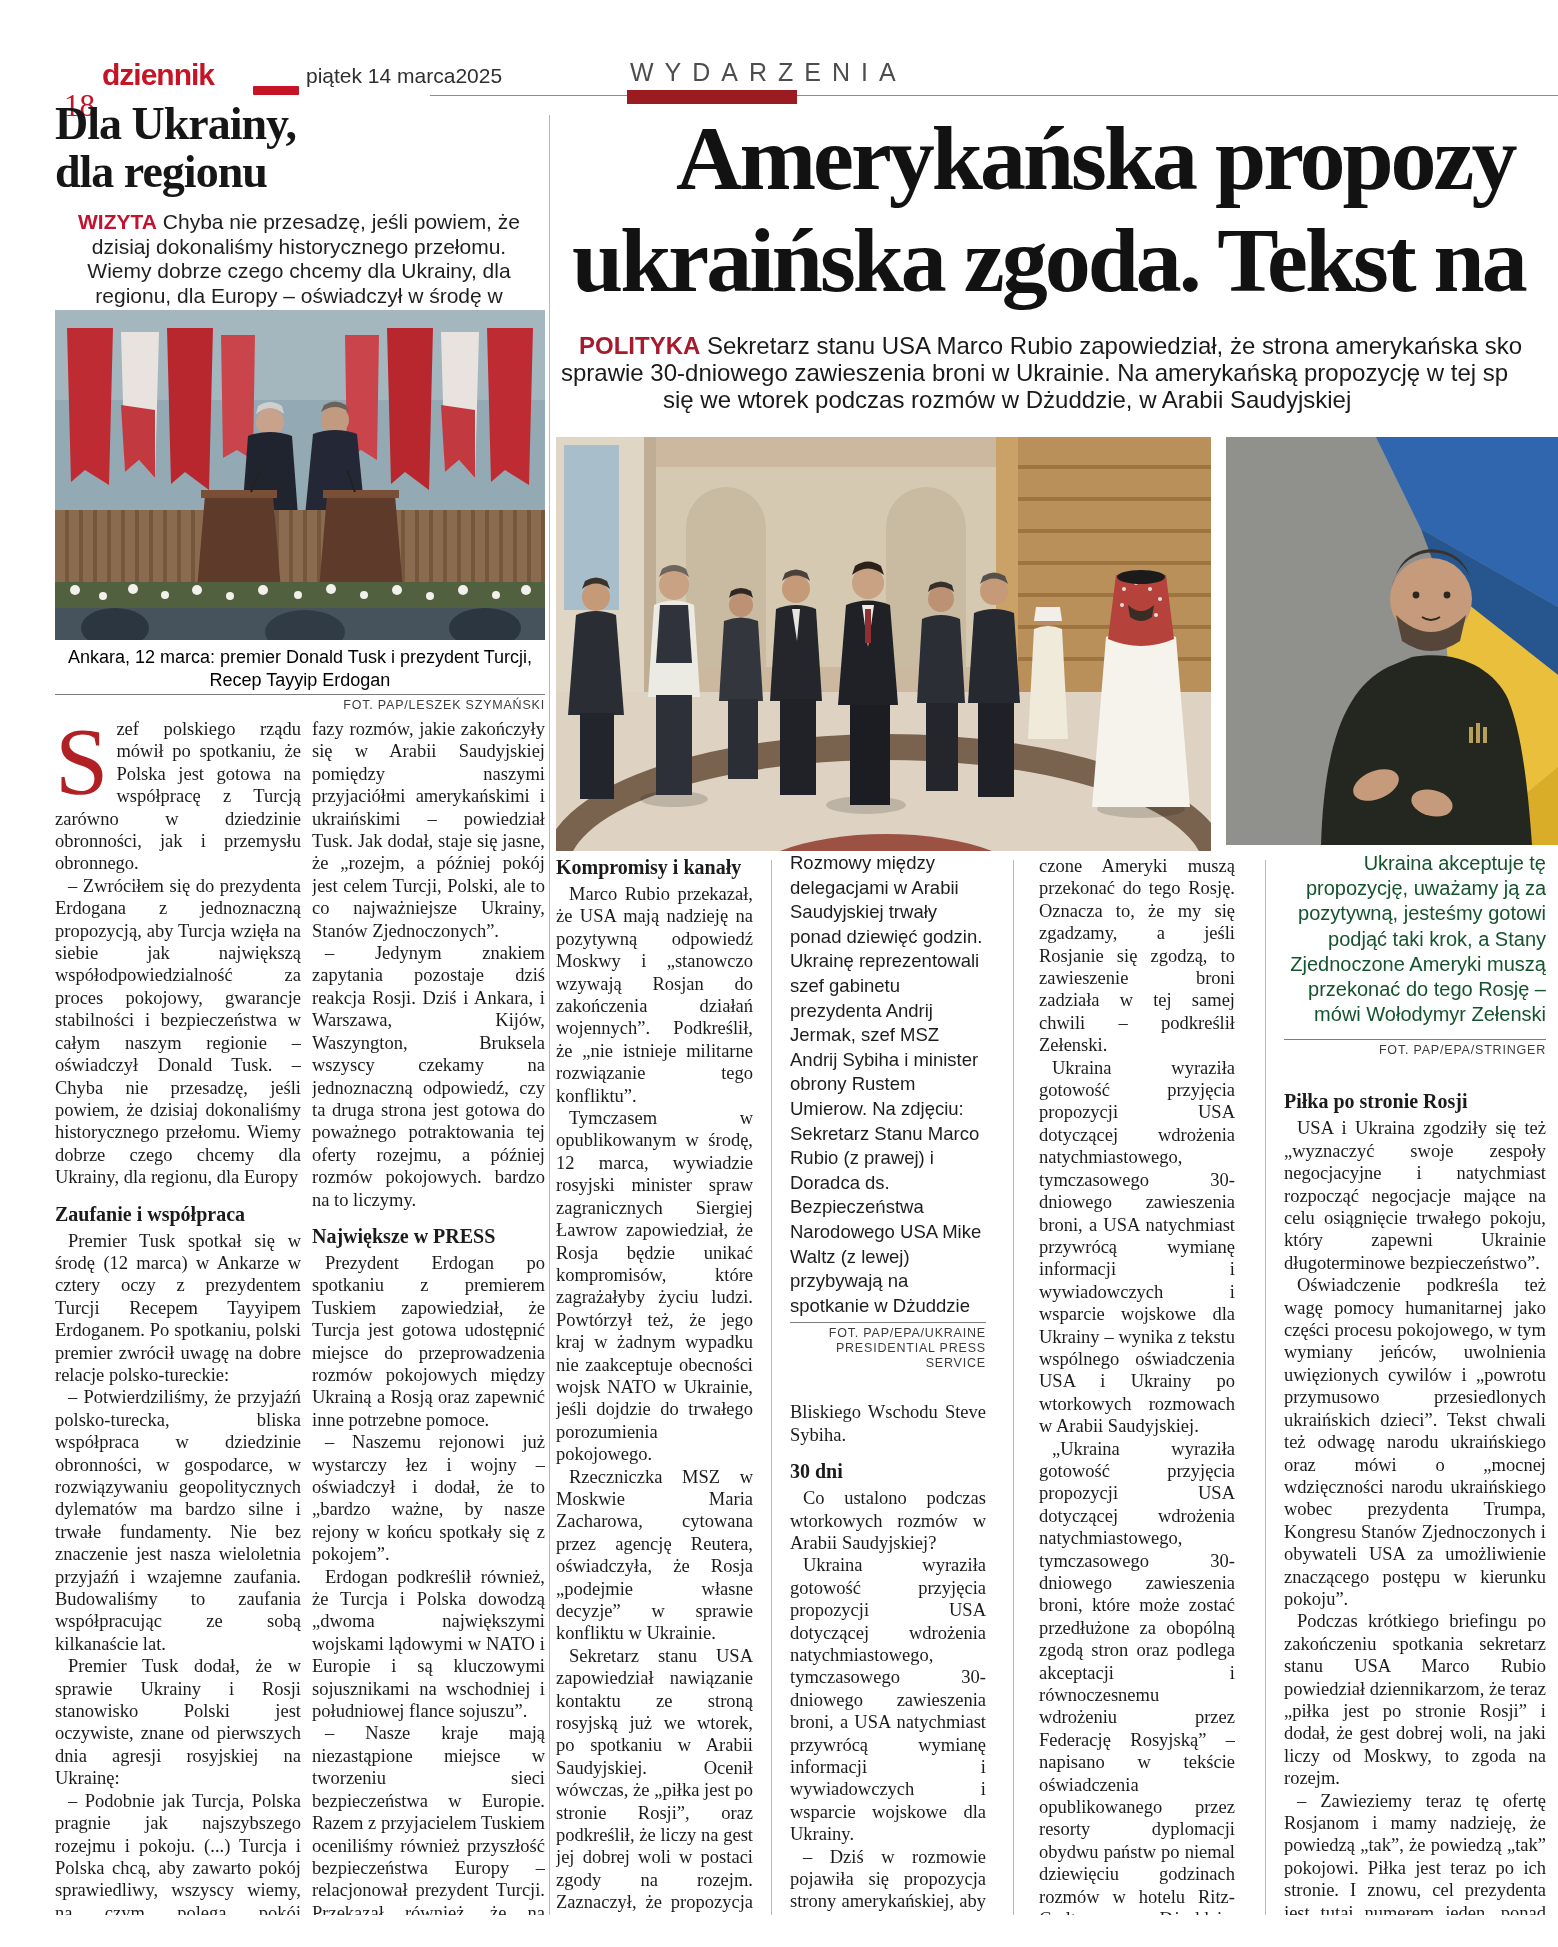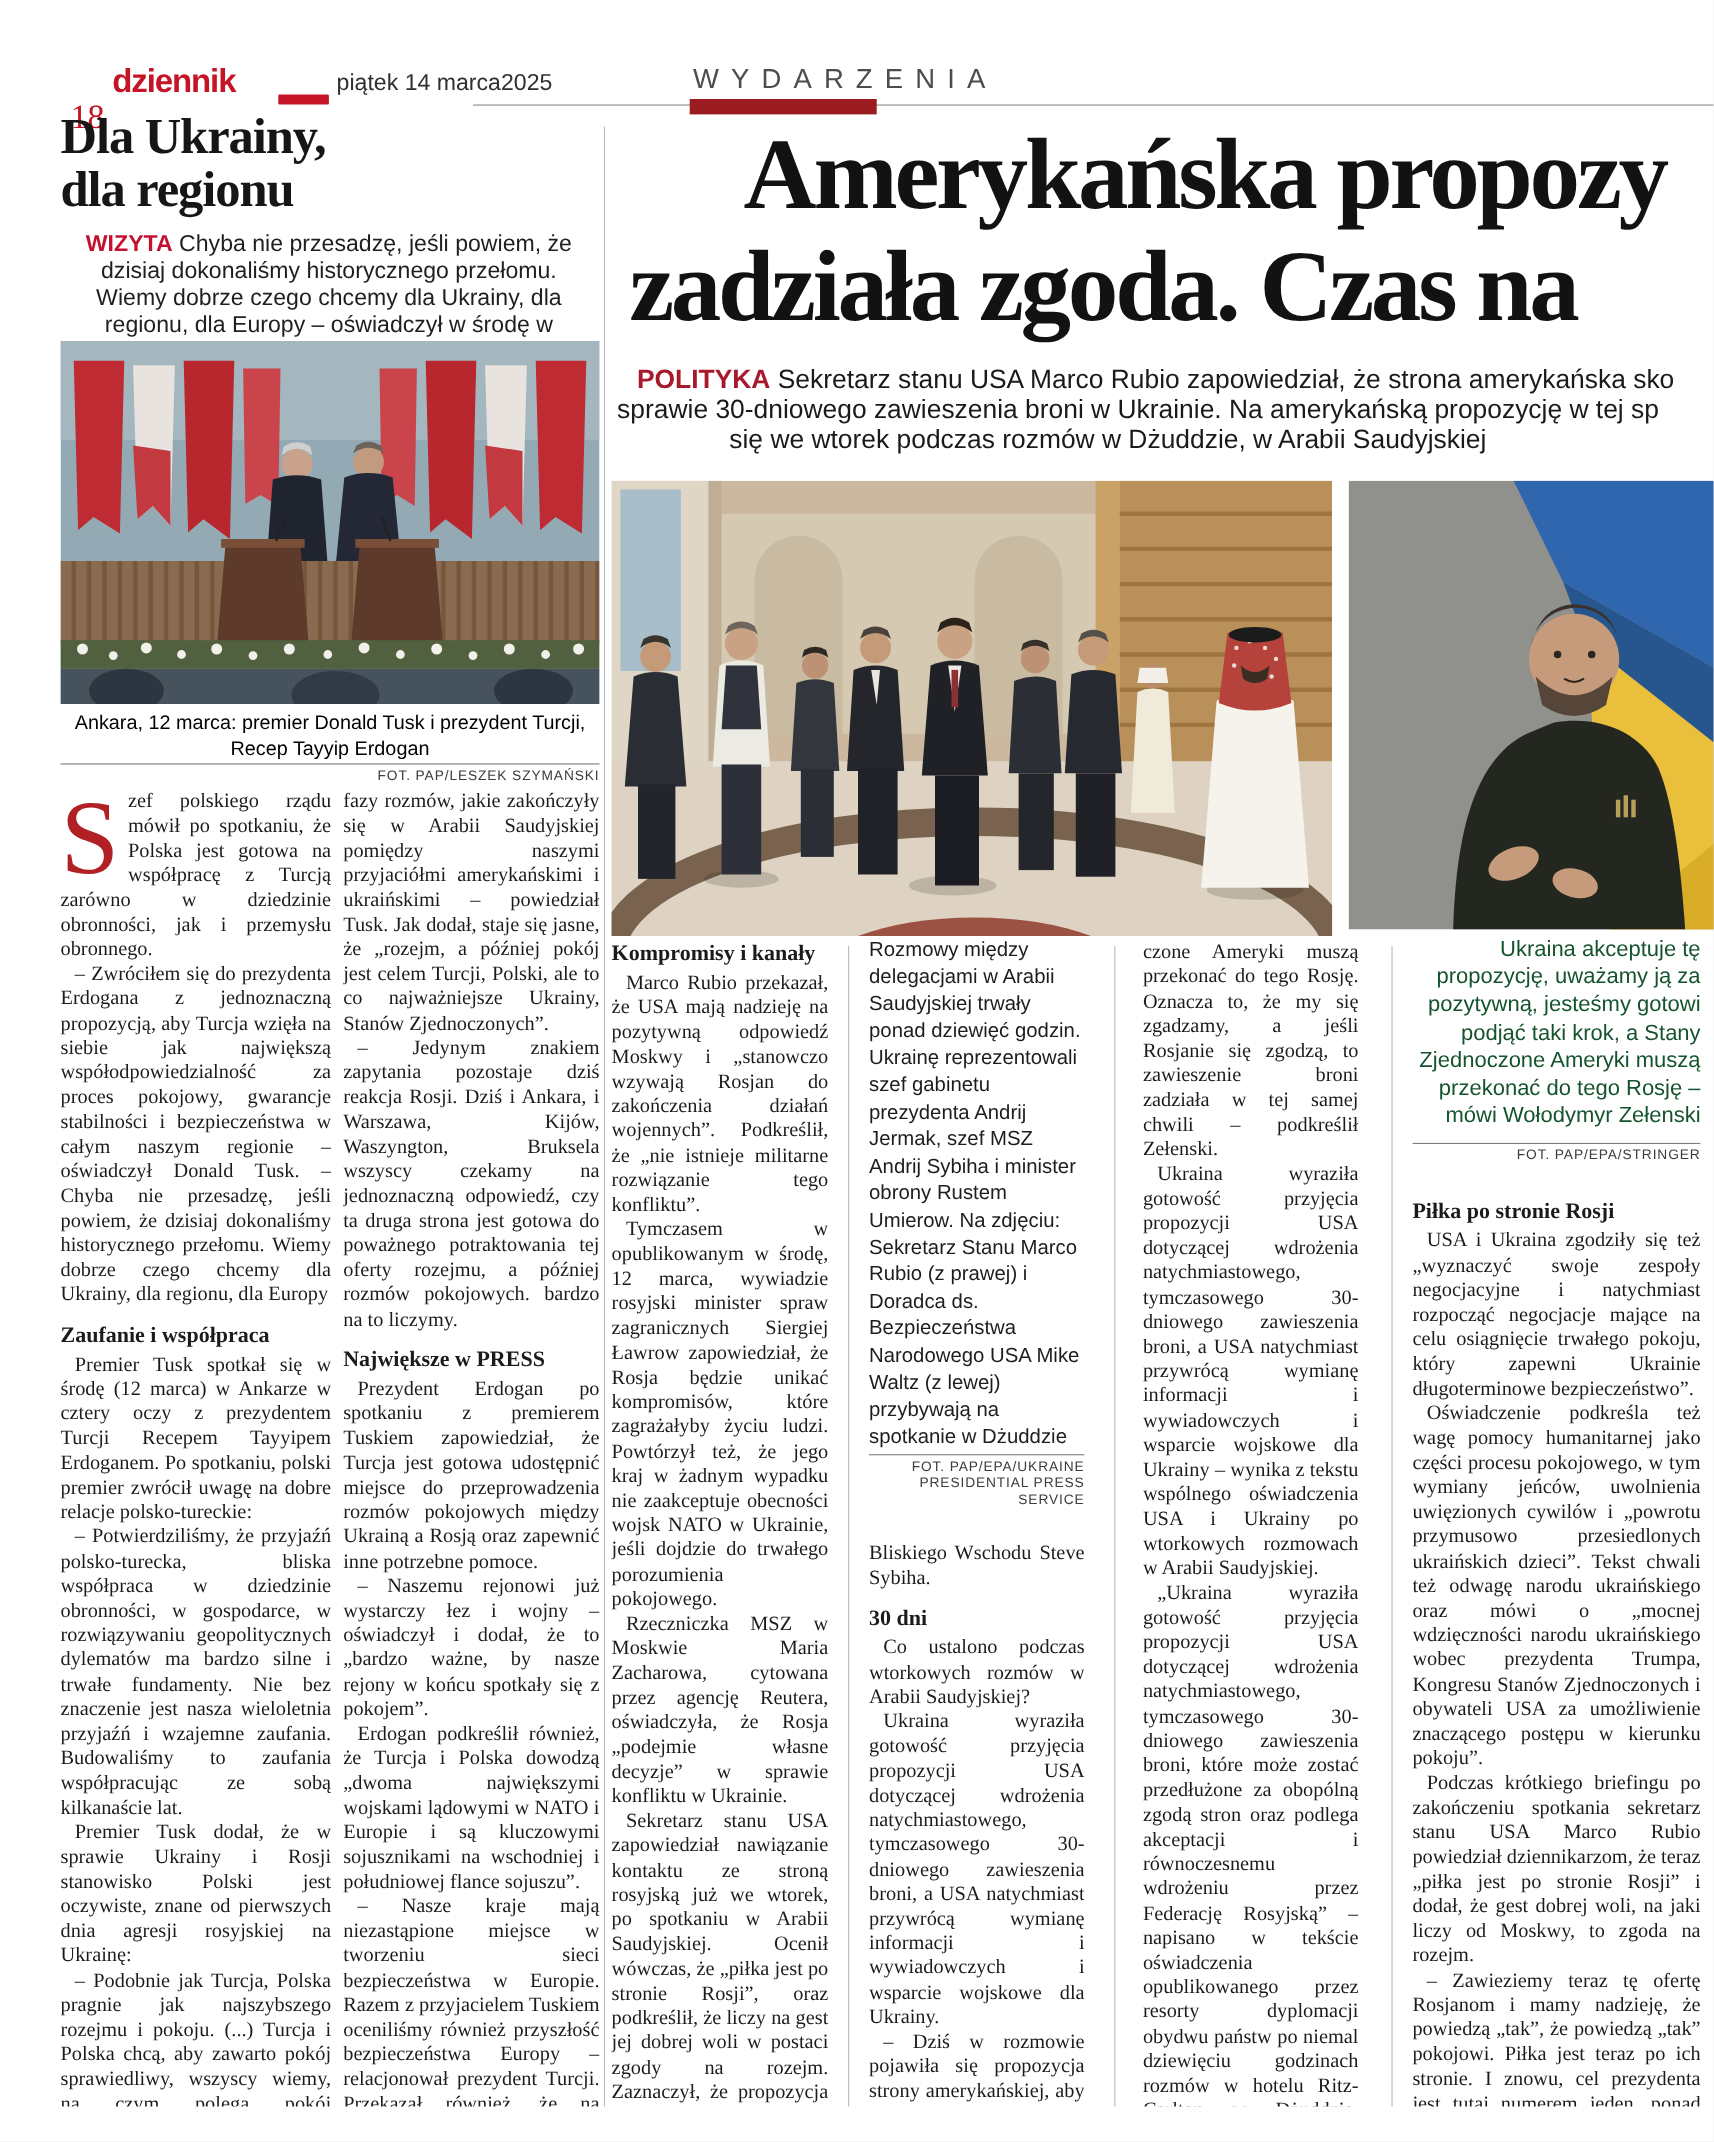--- a/index.html
+++ b/index.html
@@ -155,21 +155,21 @@
     <p>– Jedynym znakiem zapytania pozostaje dziś reakcja Rosji. Dziś i Ankara, i Warszawa, Kijów, Waszyngton, Bruksela wszyscy czekamy na jednoznaczną odpowiedź, czy ta druga strona jest gotowa do poważnego potraktowania tej oferty rozejmu, a później rozmów pokojowych. bardzo na to liczymy.</p>
     <div class="subhead">Największe w PRESS</div>
     <p>Prezydent Erdogan po spotkaniu z premierem Tuskiem zapowiedział, że Turcja jest gotowa udostępnić miejsce do przeprowadzenia rozmów pokojowych między Ukrainą a Rosją oraz zapewnić inne potrzebne pomoce.</p>
     <p>– Naszemu rejonowi już wystarczy łez i wojny – oświadczył i dodał, że to „bardzo ważne, by nasze rejony w końcu spotkały się z pokojem”.</p>
     <p>Erdogan podkreślił również, że Turcja i Polska dowodzą „dwoma największymi wojskami lądowymi w NATO i Europie i są kluczowymi sojusznikami na wschodniej i południowej flance sojuszu”.</p>
     <p>– Nasze kraje mają niezastąpione miejsce w tworzeniu sieci bezpieczeństwa w Europie. Razem z przyjacielem Tuskiem oceniliśmy również przyszłość bezpieczeństwa Europy – relacjonował prezydent Turcji. Przekazał również, że na spotkaniu politycy omówili także polsko-turecką współpracę sektora obronnego.</p>
 
   </div>
 
   <div class="abs headline" style="left:676px;top:112px;">Amerykańska propozy</div>
-  <div class="abs headline" style="left:572px;top:214px;">zadziała zgoda. Czas na</div>
+  <div class="abs headline" style="left:572px;top:214px;">ukraińska zgoda. Tekst na</div>
 
   <div class="abs" style="left:561px;top:332px;width:997px;">
     <div class="main-lead-line" style="margin-left:18px;">
       <span class="kicker-dark">POLITYKA</span>
       <span>Sekretarz stanu USA Marco Rubio zapowiedział, że strona amerykańska sko</span>
     </div>
     <div class="main-lead-line">sprawie 30-dniowego zawieszenia broni w Ukrainie. Na amerykańską propozycję w tej sp</div>
     <div class="main-lead-line" style="margin-left:102px;">się we wtorek podczas rozmów w Dżuddzie, w Arabii Saudyjskiej</div>
   </div>
 

